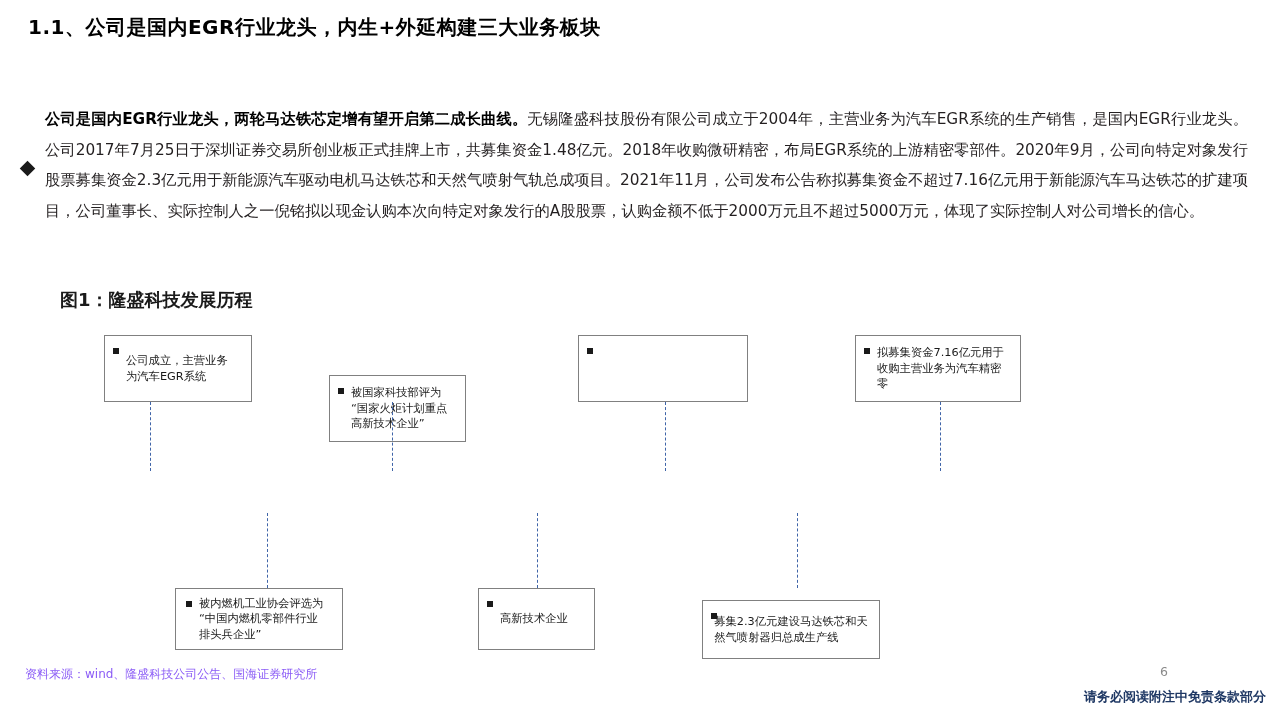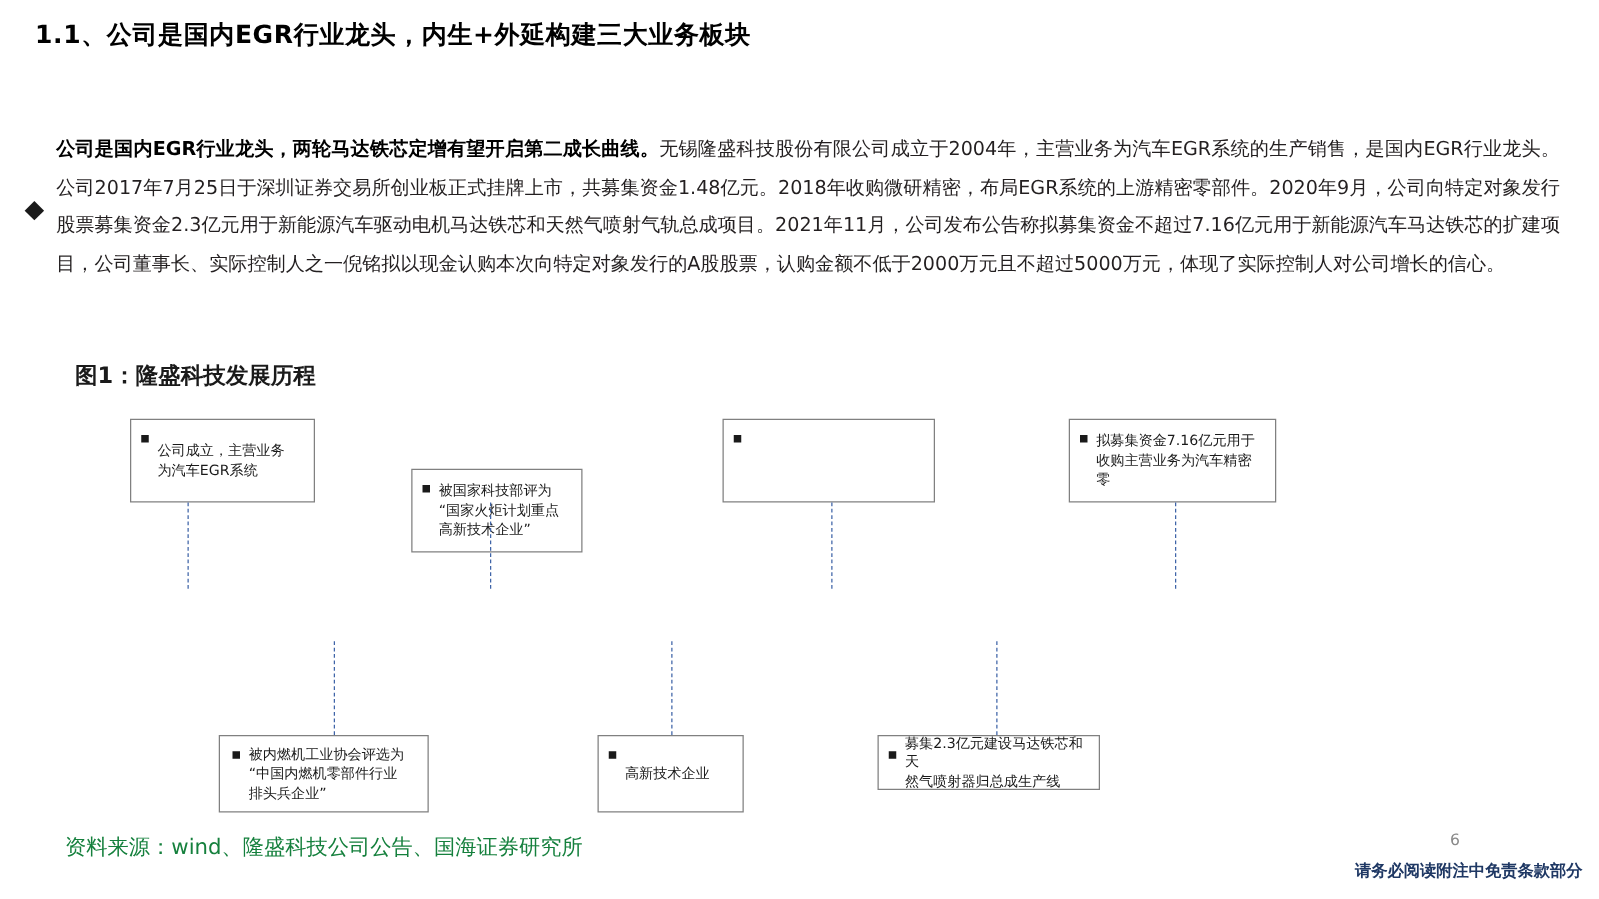--- a/index.html
+++ b/index.html
@@ -107,24 +107,24 @@
   
   .connector {
     position: absolute;
     width: 0px;
     border-left: 1.4px dashed #3f64a8;
   }
 
   
   .source {
     position: absolute;
-    left: 52px;
+    left: 25px;
     top: 666px;
-    font-size: 17px;
-    color: #15803d;
+    font-size: 12px;
+    color: #8b5cf6;
   }
   .page-num {
     position: absolute;
     left: 1160px;
     top: 664px;
     font-size: 12.5px;
     color: #8a8a8a;
   }
   .disclaimer {
     position: absolute;
@@ -180,21 +180,21 @@
         <span class="ctext">被内燃机工业协会评选为
   “中国内燃机零部件行业
 排头兵企业”</span>
       </div>
       <div class="connector" style="left: 267px; top: 203px; height: 75px;"></div>
       <div class="callout" style="left: 478px; top: 278px; width: 117px; height: 62px;">
         <span class="sq"></span>
         <span class="ctext">高新技术企业</span>
       </div>
       <div class="connector" style="left: 537px; top: 203px; height: 75px;"></div>
-      <div class="callout" style="left: 702px; top: 278px; width: 178px; height: 44px;">
+      <div class="callout" style="left: 702px; top: 290px; width: 178px; height: 59px; flex-direction: column;">
         <span class="sq"></span>
         <span class="ctext">募集2.3亿元建设马达铁芯和天
 然气喷射器归总成生产线</span>
       </div>
       <div class="connector" style="left: 797px; top: 203px; height: 75px;"></div>
     </div>
 </div>
 
 <div class="source">资料来源：wind、隆盛科技公司公告、国海证券研究所</div>
 <div class="page-num">6</div>

